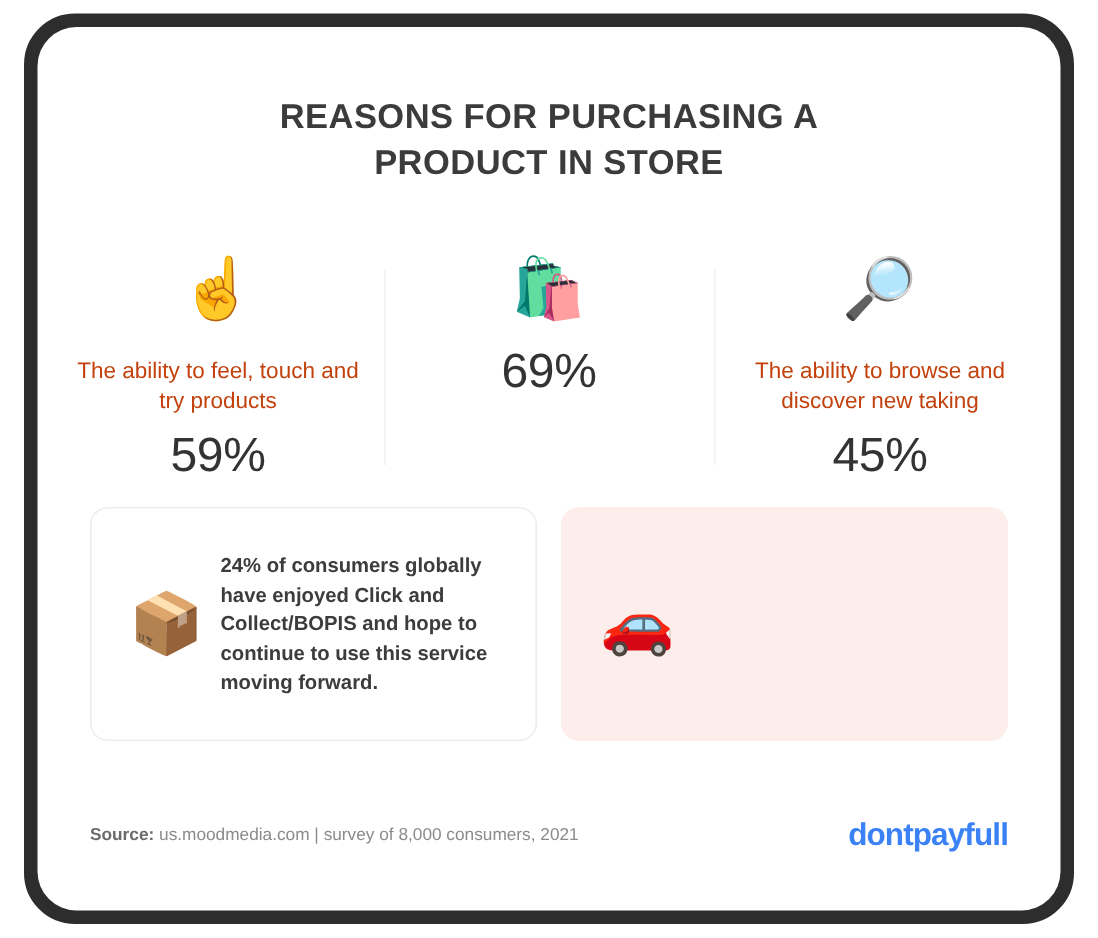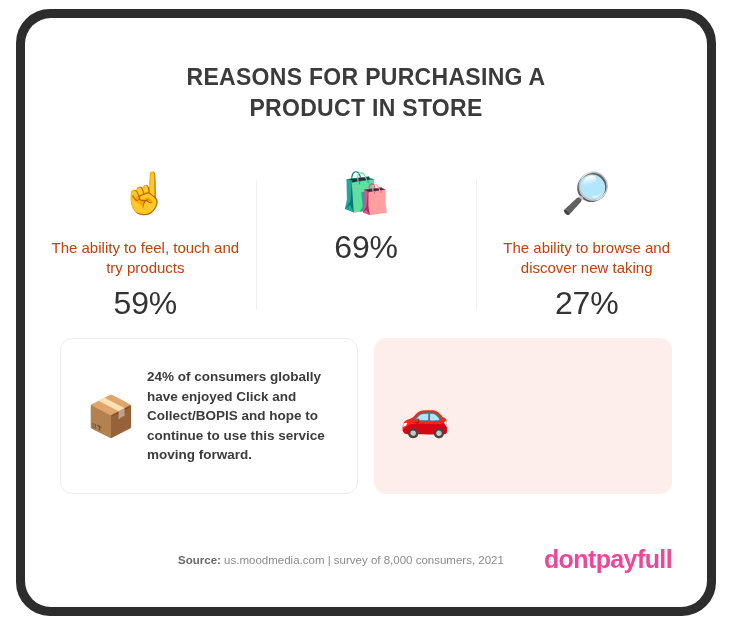--- a/index.html
+++ b/index.html
@@ -148,33 +148,33 @@
 
   
   .footer {
     position: absolute;
     left: 35px;
     top: 527px;
     width: 612px;
     display: flex;
     flex-direction: row;
     align-items: center;
-    justify-content: flex-end;
+    justify-content: space-between;
     gap: 40px;
   }
   .source {
     font-size: 11.5px;
     color: #8b8b8b;
     line-height: 16px;
   }
   .source b { color: #6a6a6a; font-weight: bold; }
   .logo {
-    font-size: 25px;
+    font-size: 21px;
     font-weight: bold;
-    color: #ec4899;
+    color: #3b82f6;
     letter-spacing: -0.6px;
   }
 </style>
 </head>
 <body>
 
 <div id="frame">
 
   <div class="bezel"></div>
 
@@ -194,21 +194,21 @@
       </div>
 
       <div class="stat">
         <span class="stat-emoji">🛍️</span>
         <div class="stat-value">69%</div>
       </div>
 
       <div class="stat">
         <span class="stat-emoji">🔎</span>
         <div class="stat-label">The ability to browse and discover new taking</div>
-        <div class="stat-value">27%</div>
+        <div class="stat-value">45%</div>
       </div>
 
     </div>
 
     <div class="cards">
 
       <div class="card card-plain">
         <span class="card-emoji">📦</span>
         <div class="card-text">24% of consumers globally have enjoyed Click and Collect/BOPIS and hope to continue to use this service moving forward.</div>
       </div>

